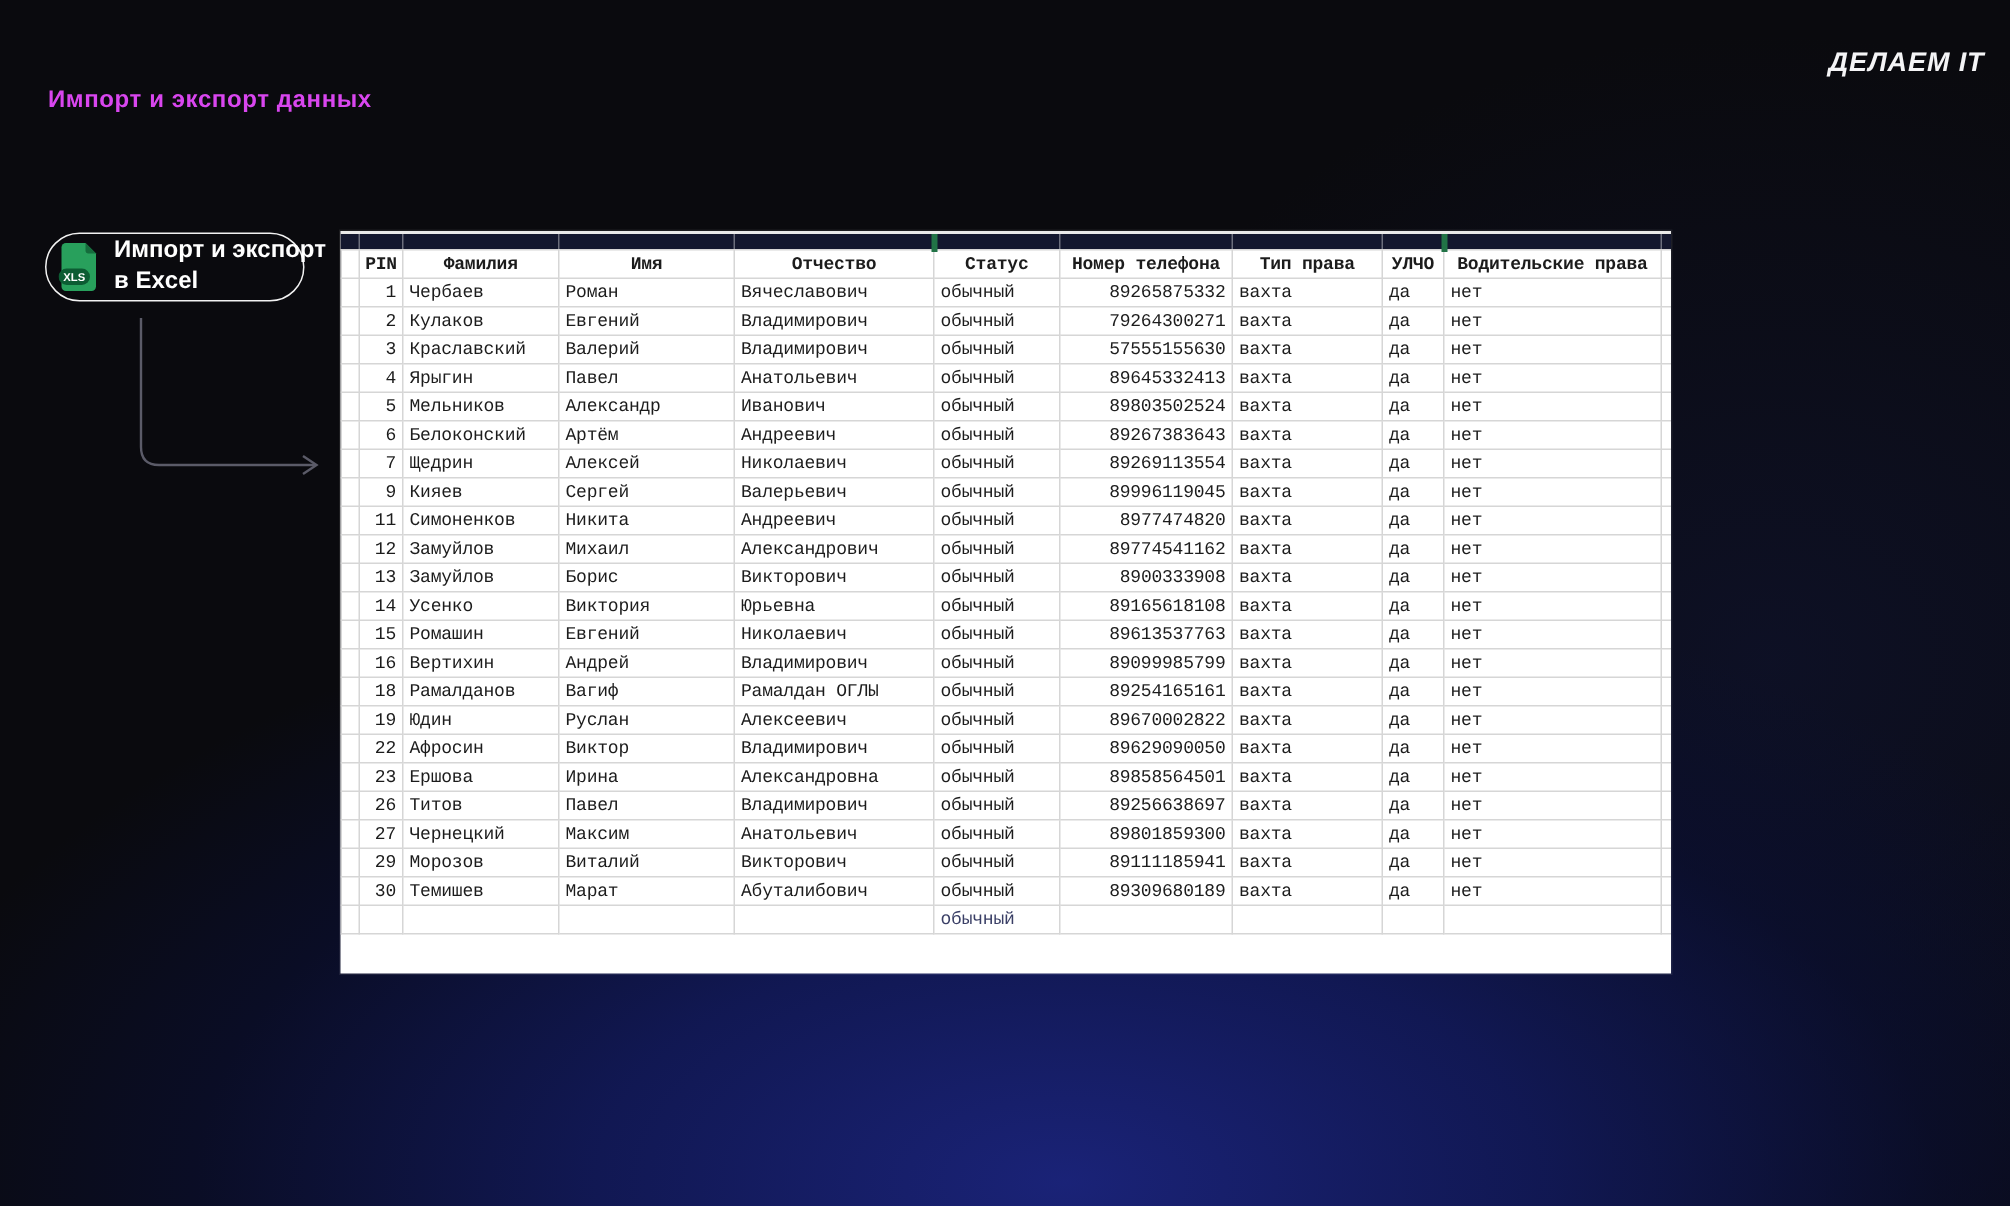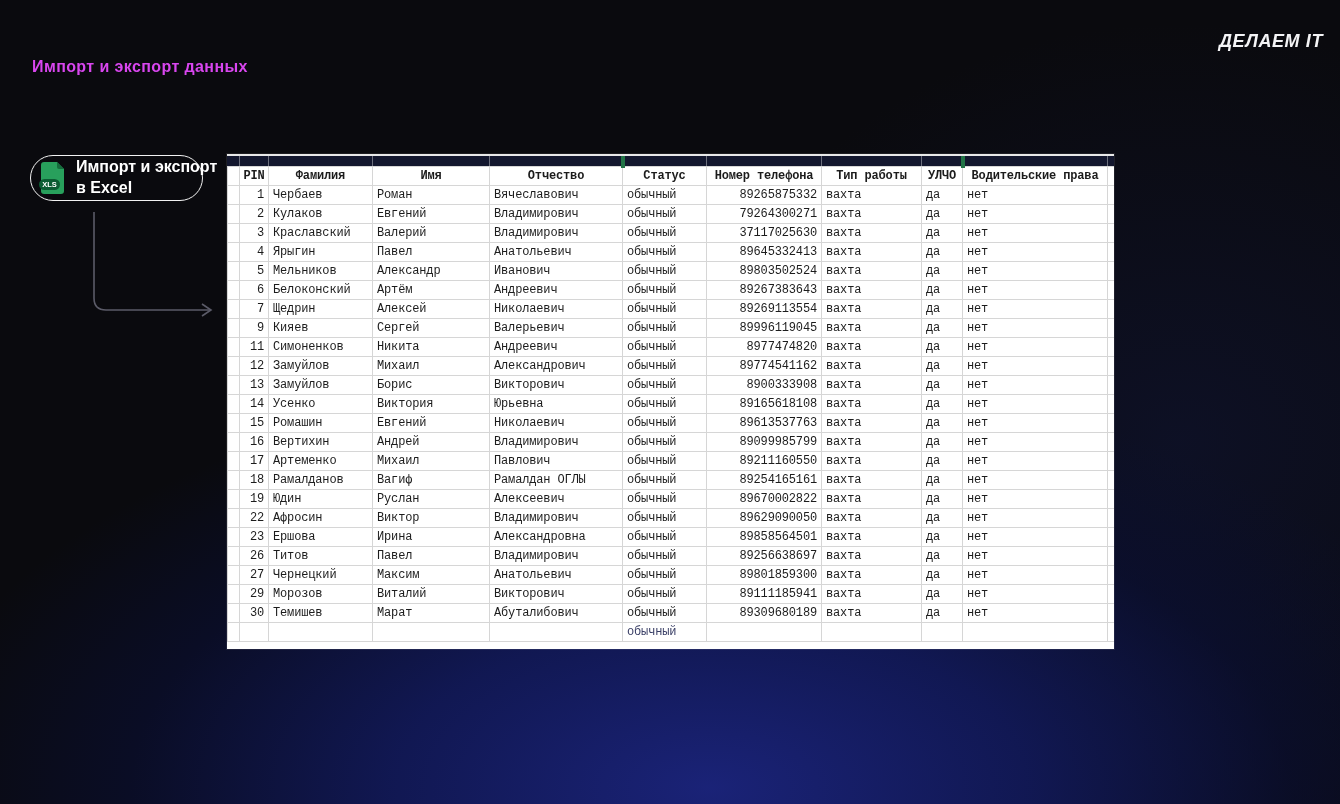--- a/index.html
+++ b/index.html
@@ -112,21 +112,21 @@
       </colgroup>
     <thead>
         <tr id="header-row">
           <th></th>
           <th>PIN</th>
           <th>Фамилия</th>
           <th>Имя</th>
           <th>Отчество</th>
           <th>Статус</th>
           <th>Номер телефона</th>
-          <th>Тип работы</th>
+          <th>Тип права</th>
           <th>УЛЧО</th>
           <th>Водительские права</th>
           <th></th>
         </tr>
       </thead>
     <tbody id="table-body">
         <tr>
           <td></td>
           <td class="num">1</td>
           <td>Чербаев</td>
@@ -152,21 +152,21 @@
           <td>нет</td>
           <td></td>
         </tr>
         <tr>
           <td></td>
           <td class="num">3</td>
           <td>Краславский</td>
           <td>Валерий</td>
           <td>Владимирович</td>
           <td>обычный</td>
-          <td class="num">37117025630</td>
+          <td class="num">57555155630</td>
           <td>вахта</td>
           <td>да</td>
           <td>нет</td>
           <td></td>
         </tr>
         <tr>
           <td></td>
           <td class="num">4</td>
           <td>Ярыгин</td>
           <td>Павел</td>
@@ -296,33 +296,20 @@
           <td></td>
         </tr>
         <tr>
           <td></td>
           <td class="num">16</td>
           <td>Вертихин</td>
           <td>Андрей</td>
           <td>Владимирович</td>
           <td>обычный</td>
           <td class="num">89099985799</td>
-          <td>вахта</td>
-          <td>да</td>
-          <td>нет</td>
-          <td></td>
-        </tr>
-        <tr>
-          <td></td>
-          <td class="num">17</td>
-          <td>Артеменко</td>
-          <td>Михаил</td>
-          <td>Павлович</td>
-          <td>обычный</td>
-          <td class="num">89211160550</td>
           <td>вахта</td>
           <td>да</td>
           <td>нет</td>
           <td></td>
         </tr>
         <tr>
           <td></td>
           <td class="num">18</td>
           <td>Рамалданов</td>
           <td>Вагиф</td>

